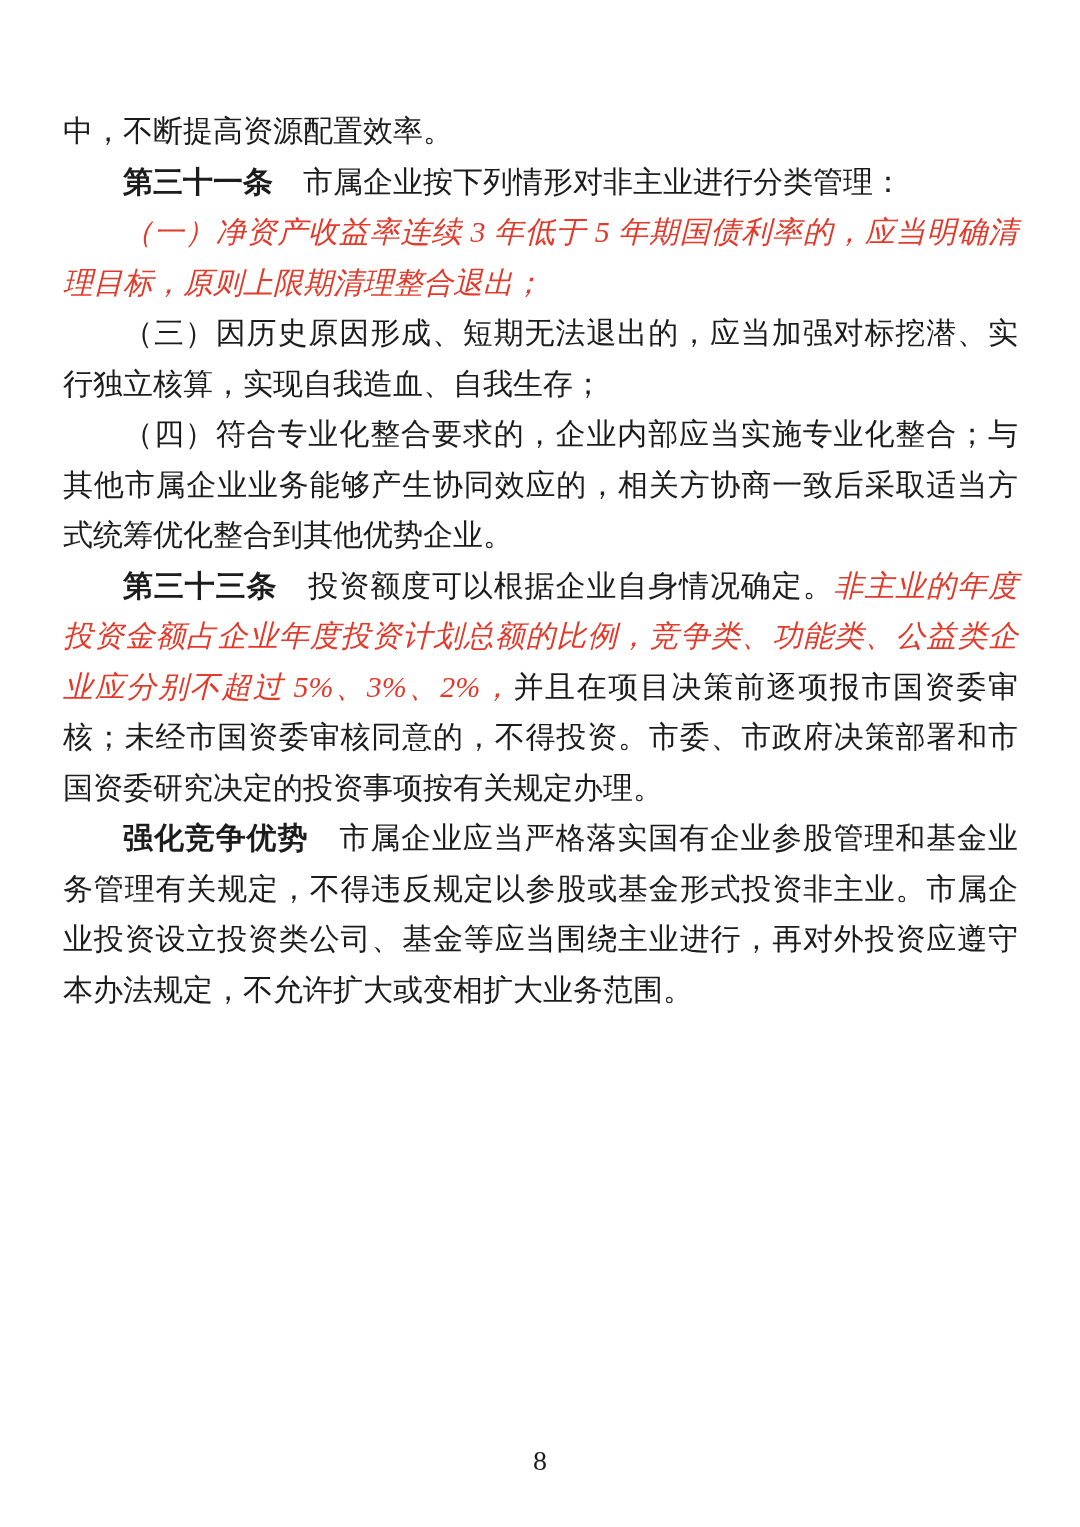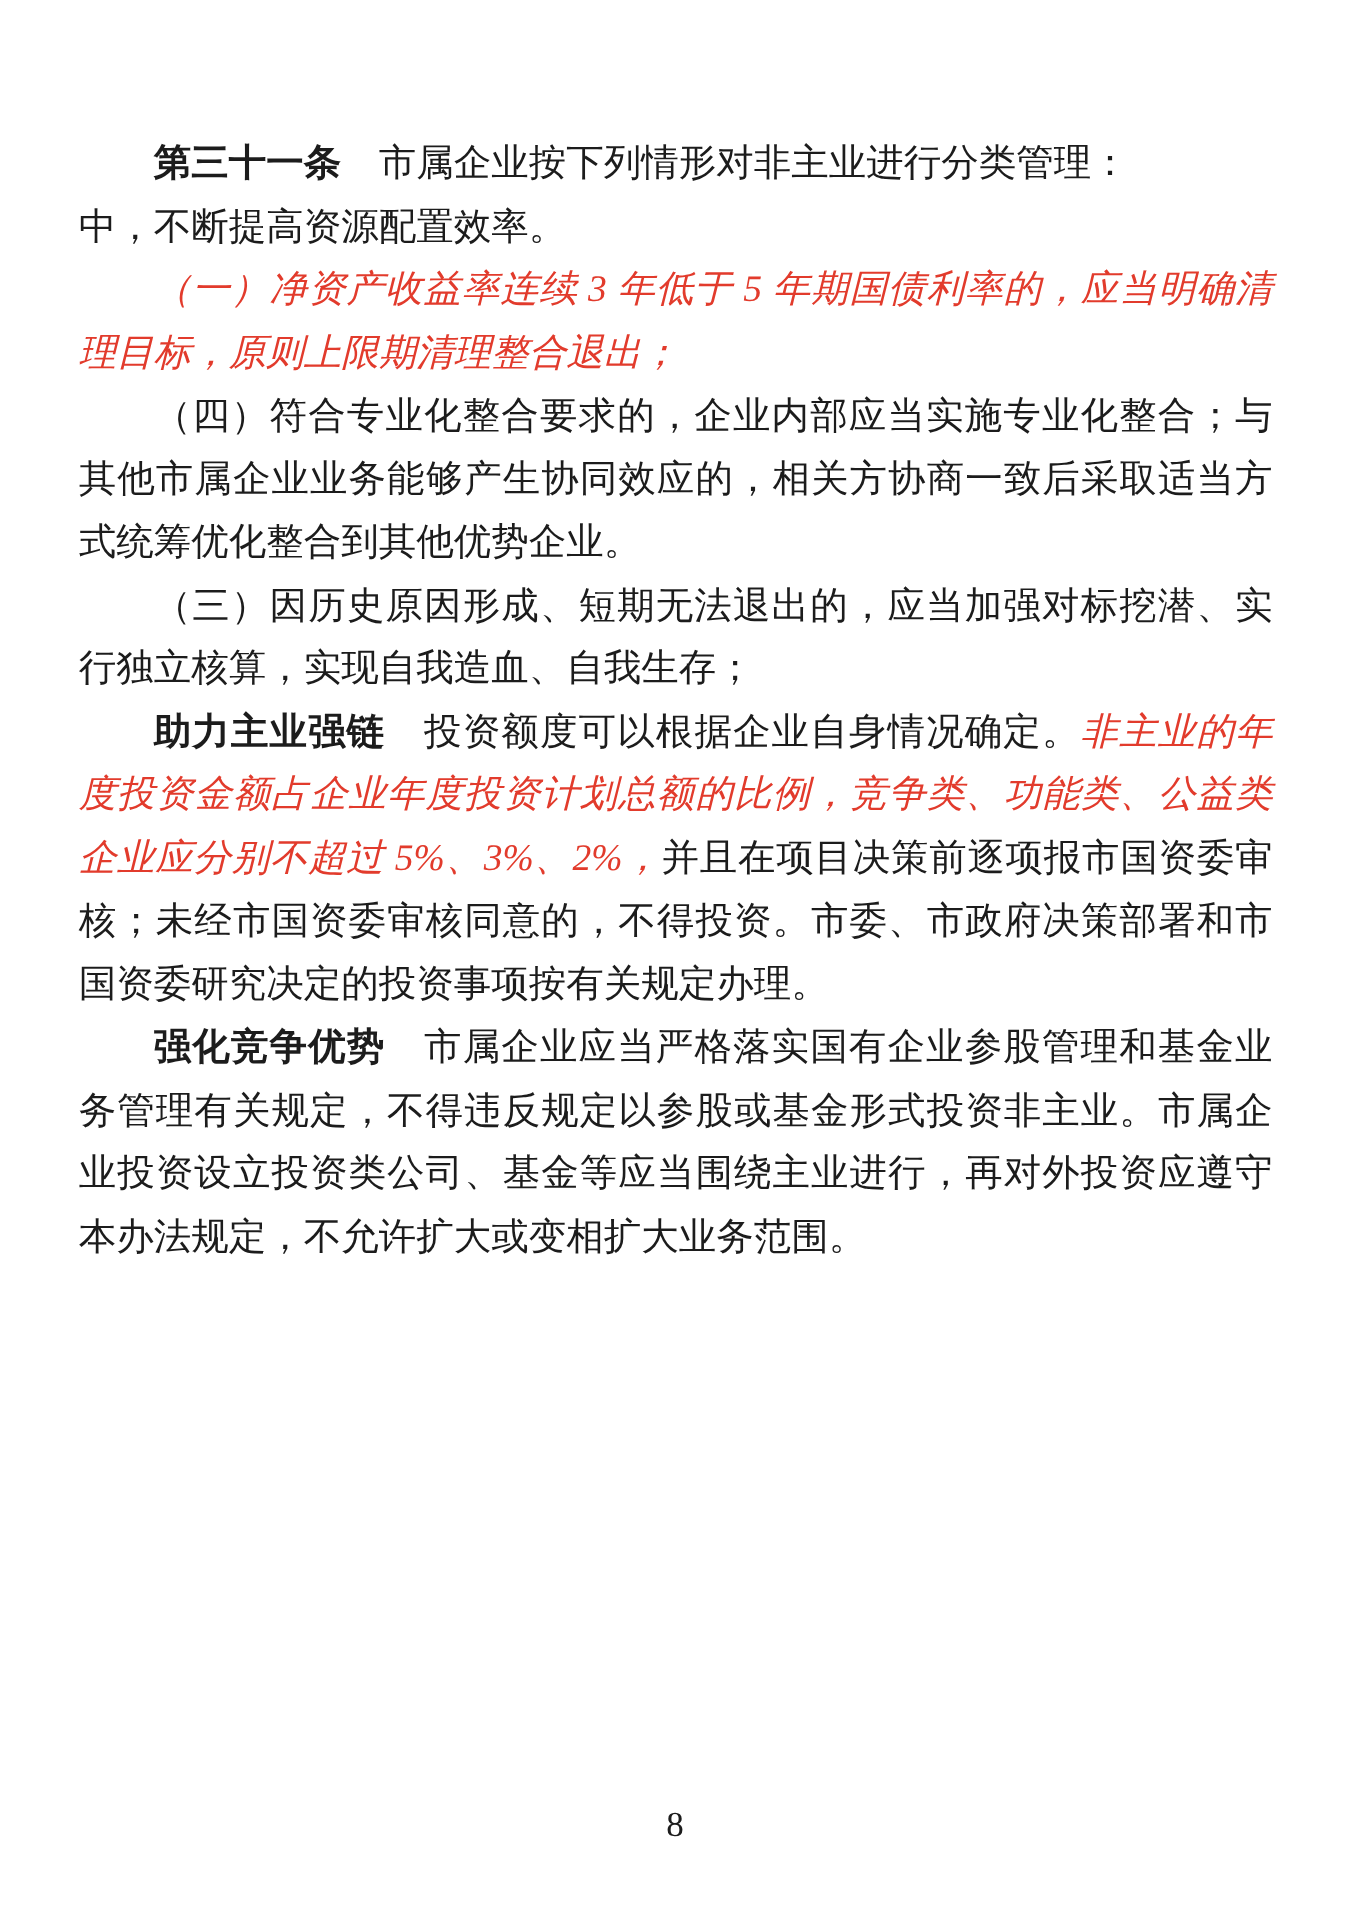--- a/index.html
+++ b/index.html
@@ -51,22 +51,22 @@
     font-size: 28px;
     line-height: 34px;
     color: var(--ink);
   }
 </style>
 </head>
 <body>
 
 <div class="doc-page">
   <div class="doc-body" id="doc-body">
+      <p class="para"><span class="seg normal">中，不断提高资源配置效率。</span></p>
       <p class="para indent"><span class="seg bold">第三十一条</span><span class="seg normal">　市属企业按下列情形对非主业进行分类管理：</span></p>
-      <p class="para"><span class="seg normal">中，不断提高资源配置效率。</span></p>
       <p class="para indent"><span class="seg red">（一）净资产收益率连续 3 年低于 5 年期国债利率的，应当明确清理目标，原则上限期清理整合退出；</span></p>
+      <p class="para indent"><span class="seg normal">（三）因历史原因形成、短期无法退出的，应当加强对标挖潜、实行独立核算，实现自我造血、自我生存；</span></p>
       <p class="para indent"><span class="seg normal">（四）符合专业化整合要求的，企业内部应当实施专业化整合；与其他市属企业业务能够产生协同效应的，相关方协商一致后采取适当方式统筹优化整合到其他优势企业。</span></p>
-      <p class="para indent"><span class="seg normal">（三）因历史原因形成、短期无法退出的，应当加强对标挖潜、实行独立核算，实现自我造血、自我生存；</span></p>
-      <p class="para indent"><span class="seg bold">助力主业强链</span><span class="seg normal">　投资额度可以根据企业自身情况确定。</span><span class="seg red">非主业的年度投资金额占企业年度投资计划总额的比例，竞争类、功能类、公益类企业应分别不超过 5%、3%、2%，</span><span class="seg normal">并且在项目决策前逐项报市国资委审核；未经市国资委审核同意的，不得投资。市委、市政府决策部署和市国资委研究决定的投资事项按有关规定办理。</span></p>
+      <p class="para indent"><span class="seg bold">第三十三条</span><span class="seg normal">　投资额度可以根据企业自身情况确定。</span><span class="seg red">非主业的年度投资金额占企业年度投资计划总额的比例，竞争类、功能类、公益类企业应分别不超过 5%、3%、2%，</span><span class="seg normal">并且在项目决策前逐项报市国资委审核；未经市国资委审核同意的，不得投资。市委、市政府决策部署和市国资委研究决定的投资事项按有关规定办理。</span></p>
       <p class="para indent"><span class="seg bold">强化竞争优势</span><span class="seg normal">　市属企业应当严格落实国有企业参股管理和基金业务管理有关规定，不得违反规定以参股或基金形式投资非主业。市属企业投资设立投资类公司、基金等应当围绕主业进行，再对外投资应遵守本办法规定，不允许扩大或变相扩大业务范围。</span></p>
     </div>
   <div class="page-number">8</div>
 </div>
 
 </body></html>

